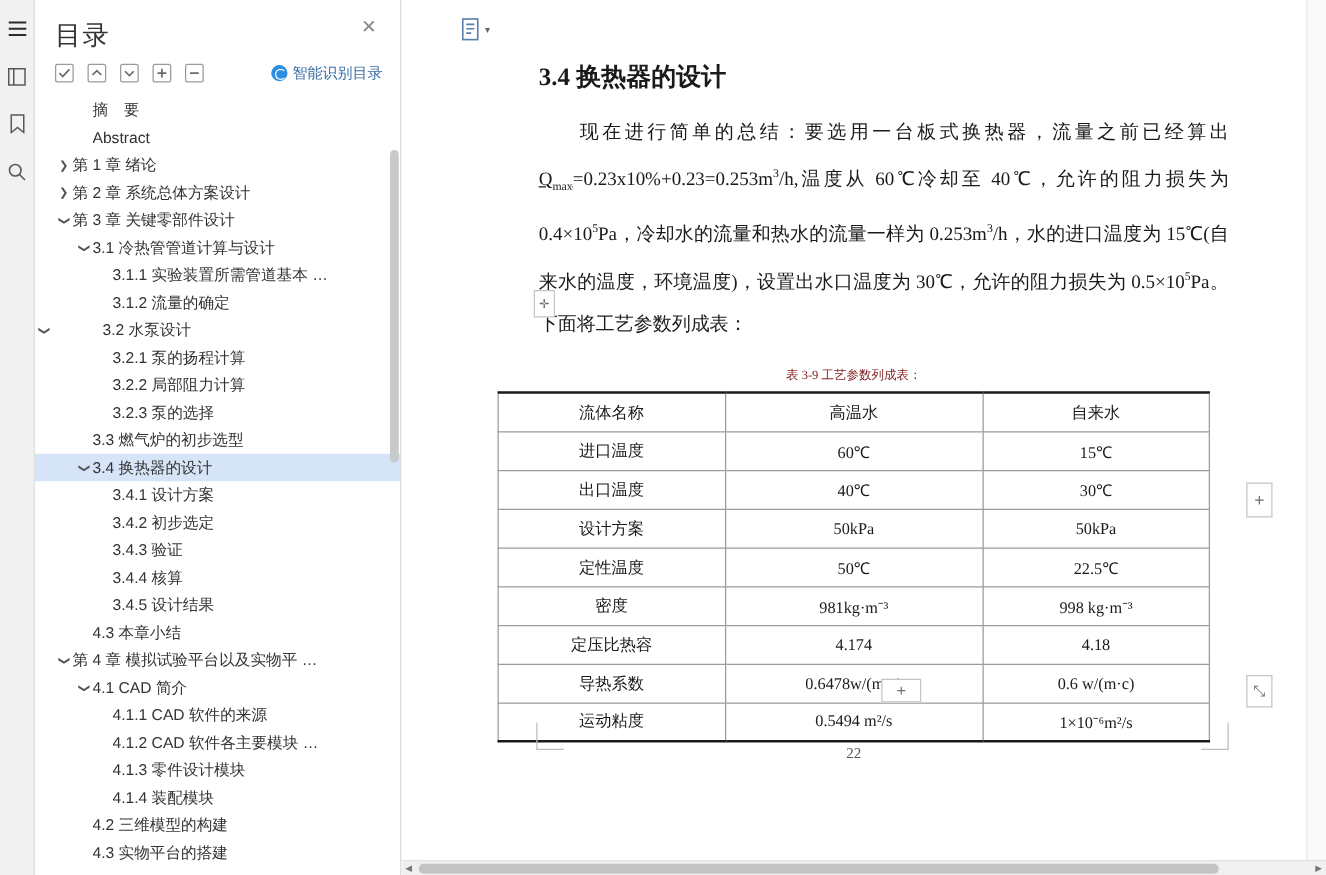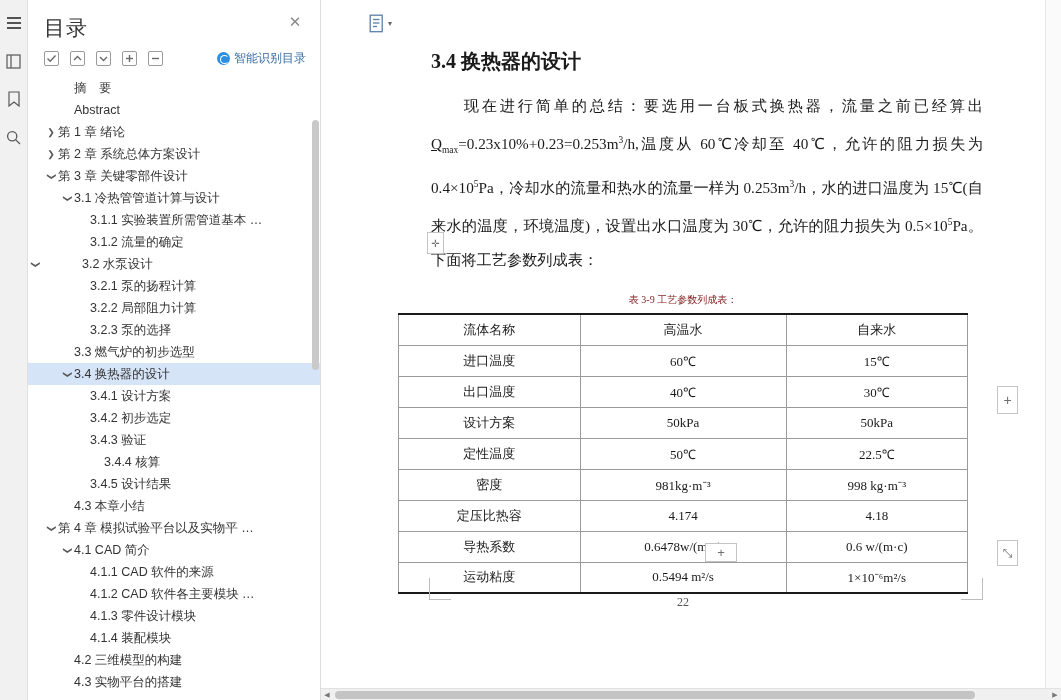--- a/index.html
+++ b/index.html
@@ -343,21 +343,21 @@
           <span class="toc-label">3.4.1 设计方案</span>
         </div>
         <div class="toc-item" style="padding-left: 48px;">
           <span class="twisty"></span>
           <span class="toc-label">3.4.2 初步选定</span>
         </div>
         <div class="toc-item" style="padding-left: 48px;">
           <span class="twisty"></span>
           <span class="toc-label">3.4.3 验证</span>
         </div>
-        <div class="toc-item" style="padding-left: 48px; margin-left: 14px;">
+        <div class="toc-item" style="padding-left: 48px;">
           <span class="twisty"></span>
           <span class="toc-label">3.4.4 核算</span>
         </div>
         <div class="toc-item" style="padding-left: 48px;">
           <span class="twisty"></span>
           <span class="toc-label">3.4.5 设计结果</span>
         </div>
         <div class="toc-item" style="padding-left: 32px;">
           <span class="twisty"></span>
           <span class="toc-label">4.3 本章小结</span>

